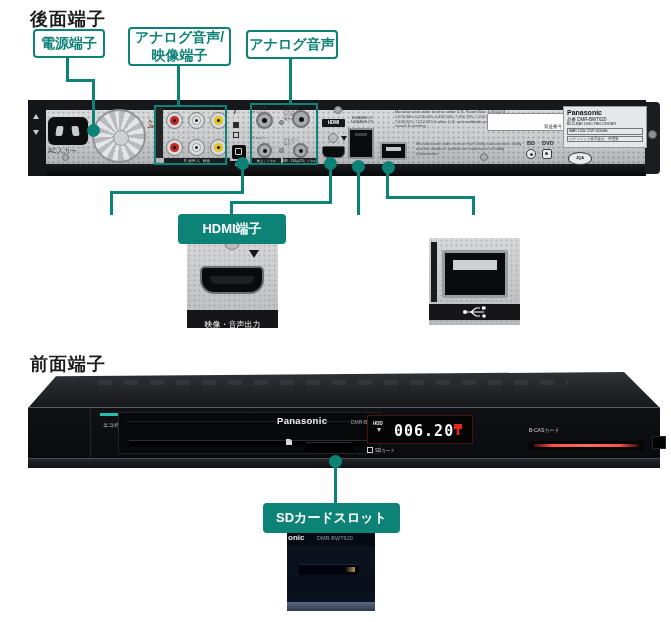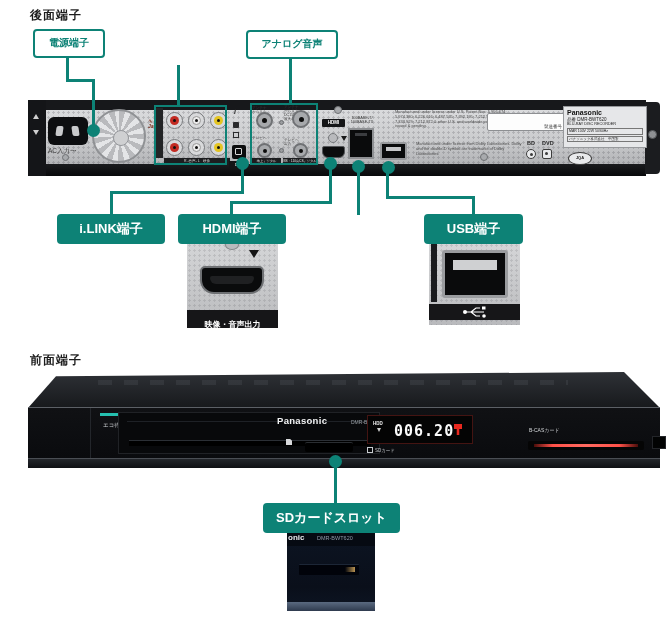--- a/index.html
+++ b/index.html
@@ -1,23 +1,23 @@
 <!DOCTYPE html>
 <html><head>
 <meta charset="utf-8">
 <style>
   :root{ --teal:#0D8276; }
   html,body{margin:0;padding:0;background:#fff;}
   .stage{position:relative;width:671px;height:622px;background:#fff;overflow:hidden;
          font-family:"Liberation Sans","DejaVu Sans",sans-serif;}
   .abs{position:absolute;}
   .pre{white-space:pre-line;}
-  .heading{font-size:12px;font-weight:bold;color:#1c1c1c;letter-spacing:1px;}
+  .heading{font-size:18px;font-weight:bold;color:#1c1c1c;letter-spacing:1px;}
   .olabel{box-sizing:border-box;border:2px solid var(--teal);border-radius:4px;background:#fff;
-          color:var(--teal);font-weight:bold;font-size:10px;line-height:1.25;
+          color:var(--teal);font-weight:bold;font-size:14px;line-height:1.25;
           display:flex;align-items:center;justify-content:center;text-align:center;}
   .flabel{box-sizing:border-box;border-radius:4px;background:var(--teal);color:#fff;font-weight:bold;
           font-size:13px;display:flex;align-items:center;justify-content:center;text-align:center;z-index:6;}
   .tline{background:var(--teal);z-index:5;}
   .tdot{width:13px;height:13px;border-radius:50%;background:var(--teal);z-index:5;}
   .orect{box-sizing:border-box;border:2px solid var(--teal);z-index:5;background:transparent;}
   .silver{background:
       radial-gradient(circle, rgba(70,70,78,.22) 1px, transparent 1.3px) 0 0/5px 5px,
       linear-gradient(180deg,#dadbdd 0%,#cbccce 55%,#b3b4b7 100%);}
   .tinytxt{color:#3a3a3a;line-height:1.15;}
@@ -30,20 +30,22 @@
   .seg{font-family:"DejaVu Sans Mono","Liberation Mono",monospace;font-weight:bold;color:#fafafa;letter-spacing:1px;}
 </style>
 </head>
 <body>
 
 <div class="stage">
 
   <div class="abs heading" style="left:30px;top:7px;">後面端子</div>
 
   <div class="abs olabel" style="left:33px;top:29px;width:72px;height:29px;">電源端子</div>
+  <div class="abs olabel pre" style="left:128px;top:27px;width:103px;height:39px;">アナログ音声/
+映像端子</div>
   <div class="abs olabel" style="left:246px;top:30px;width:92px;height:29px;">アナログ音声</div>
 
   <div class="abs tline" style="left:66px;top:57px;width:3px;height:25px;"></div>
   <div class="abs tline" style="left:66px;top:79px;width:29px;height:3px;"></div>
   <div class="abs tline" style="left:92px;top:79px;width:3px;height:52px;"></div>
   <div class="abs tline" style="left:177px;top:65px;width:3px;height:42px;"></div>
   <div class="abs tline" style="left:289px;top:58px;width:3px;height:47px;"></div>
 
   <div class="abs" style="left:28px;top:100px;width:632px;height:76px;">
     <div class="abs" style="left:18px;top:0;width:600px;height:10px;background:#17181b;"></div>
@@ -197,42 +199,40 @@
   <div class="abs tline" style="left:386px;top:196px;width:89px;height:3px;"></div>
   <div class="abs tline" style="left:472px;top:196px;width:3px;height:19px;"></div>
 
 
   <div class="abs closeup" style="left:187px;top:238px;width:91px;height:90px;">
     <div class="abs jack" style="left:38px;top:2px;width:14px;height:10px;background:#b9babd;border:1px solid #85878a;"></div>
     <div class="abs" style="left:62px;top:12px;width:0;height:0;border-left:5px solid transparent;border-right:5px solid transparent;border-top:8px solid #161616;"></div>
     <div class="abs" style="left:13px;top:28px;width:64px;height:28px;background:#0a0b0c;border:2px solid #6e7073;border-radius:5px 5px 14px 14px;box-sizing:border-box;">
       <div class="abs" style="left:8px;top:8px;width:44px;height:8px;background:#1f2022;border-radius:2px 2px 6px 6px;"></div>
     </div>
-    <div class="abs blkstrip" style="left:0;top:72px;width:91px;height:28px;font-size:8px;font-weight:bold;">映像・音声出力</div>
+    <div class="abs blkstrip" style="left:0;top:72px;width:91px;height:28px;font-size:8px;font-weight:normal;">映像・音声出力</div>
   </div>
 
 
   <div class="abs closeup" style="left:429px;top:238px;width:91px;height:87px;">
     <div class="abs" style="left:2px;top:4px;width:6px;height:60px;background:#1a1b1e;"></div>
     <div class="abs" style="left:13px;top:12px;width:66px;height:48px;background:#0a0b0c;border:3px solid #9a9c9f;border-radius:3px;box-sizing:border-box;">
       <div class="abs" style="left:8px;top:7px;width:44px;height:10px;background:#cfd0d2;"></div>
     </div>
     <div class="abs blkstrip" style="left:0;top:66px;width:91px;height:16px;">
       <svg width="26" height="12" viewBox="0 0 26 12">
         <path d="M2 6 h20 M9 6 l5-4 h4 M9 6 l5 4 h4" stroke="#fff" stroke-width="1.2" fill="none"></path>
         <circle cx="3" cy="6" r="2" fill="#fff"></circle>
         <rect x="20" y="0.5" width="3.5" height="3" fill="#fff"></rect>
         <circle cx="22" cy="10" r="1.8" fill="#fff"></circle>
       </svg>
     </div>
   </div>
 
-  <div class="abs flabel" style="left:57px;top:214px;width:108px;height:30px;">i.LINK端子</div>
   <div class="abs flabel" style="left:178px;top:214px;width:108px;height:30px;">HDMI端子</div>
-  <div class="abs flabel" style="left:424px;top:214px;width:99px;height:30px;">USB端子</div>
 
   <div class="abs heading" style="left:30px;top:352px;">前面端子</div>
 
   <div class="abs" style="left:28px;top:372px;width:632px;height:96px;">
     <div class="abs" style="left:0;top:0;width:632px;height:36px;background:linear-gradient(180deg,#2e3136,#17191c);
          clip-path:polygon(28px 12%, 596px 0, 632px 100%, 0 100%);">
       <div class="abs" style="left:70px;top:8px;width:470px;height:5px;opacity:.35;
            background:repeating-linear-gradient(90deg,#4a4e54 0 14px,transparent 14px 26px);"></div>
     </div>
     <div class="abs" style="left:0;top:35px;width:632px;height:1px;background:#5c6066;"></div>

